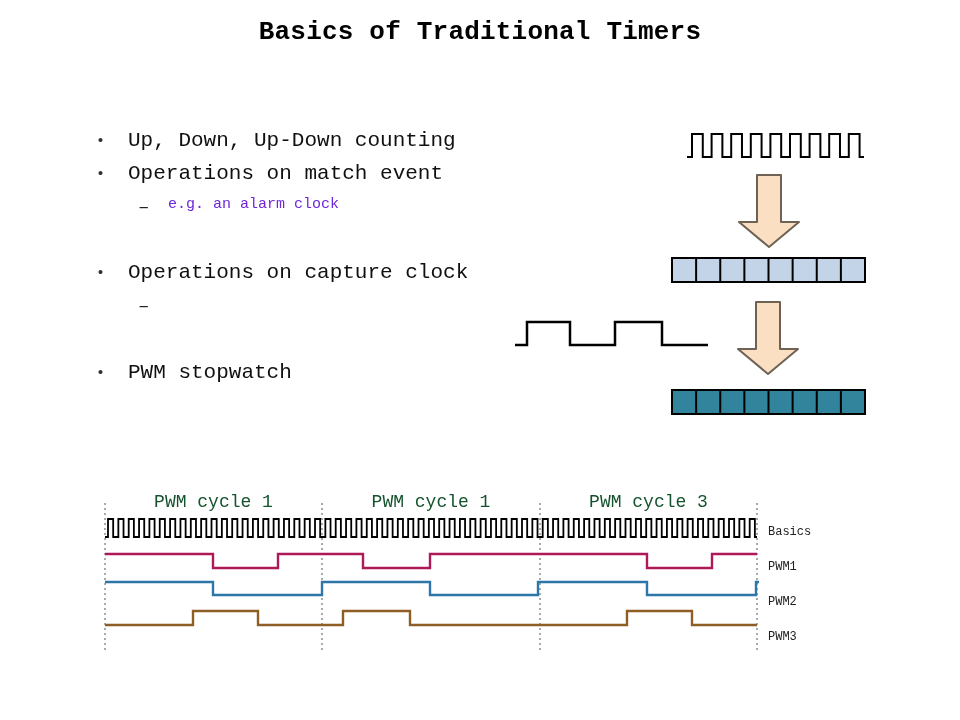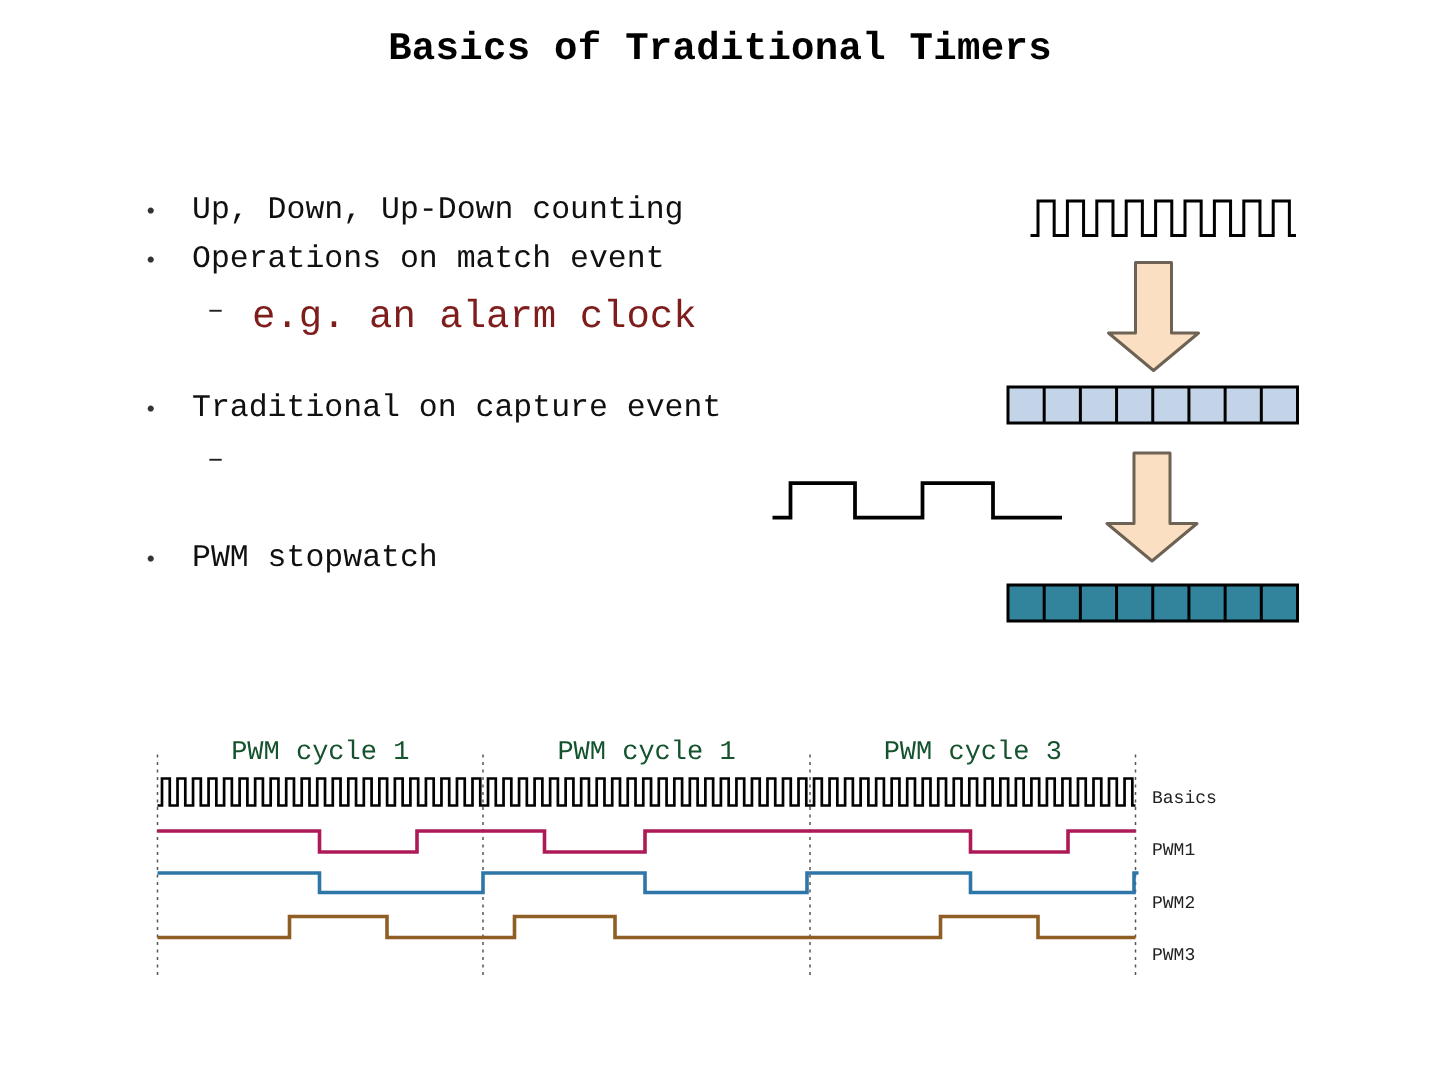--- a/index.html
+++ b/index.html
@@ -10,21 +10,21 @@
   .title{
     position:absolute;top:17px;left:0;width:100%;text-align:center;
     font-size:26px;font-weight:700;color:#000;letter-spacing:.2px;
   }
   .bullet-row{position:absolute;display:flex;align-items:flex-start;}
   .bullet-row.l1{left:96px;}
   .bullet-row.l2{left:138px;}
   .bullet-row.l1 .marker{width:32px;font-size:15px;color:#333;padding-top:4px;}
   .bullet-row.l2 .marker{width:30px;font-size:19px;color:#222;}
   .bullet-row.l1 .btext{font-size:21px;color:#101010;}
-  .bullet-row.l2 .btext{font-size:26px;color:#7f1d1d;}
+  .bullet-row.l2 .btext{font-size:15px;color:#6d28d9;}
   #b1{top:129px;} #b2{top:162px;} #s1{top:196px;}
   #b3{top:261px;} #s2{top:295px;} #b4{top:361px;}
   #gfx{position:absolute;left:0;top:0;width:960px;height:720px;}
   .cycle-label{
     position:absolute;top:492px;transform:translateX(-50%);
     font-size:18px;color:#14532d;white-space:nowrap;
   }
   .sig-label{
     position:absolute;left:768px;font-size:12px;color:#222;white-space:nowrap;
   }
@@ -44,21 +44,21 @@
   <div class="bullet-row l1" id="b2">
     <span class="marker">•</span>
     <span class="btext">Operations on match event</span>
   </div>
   <div class="bullet-row l2" id="s1">
     <span class="marker">–</span>
     <span class="btext">e.g. an alarm clock</span>
   </div>
   <div class="bullet-row l1" id="b3">
     <span class="marker">•</span>
-    <span class="btext">Traditional on capture event</span>
+    <span class="btext">Operations on capture clock</span>
   </div>
   <div class="bullet-row l2" id="s2">
     <span class="marker">–</span>
   </div>
   <div class="bullet-row l1" id="b4">
     <span class="marker">•</span>
     <span class="btext">PWM stopwatch</span>
   </div>
 
   <svg id="gfx">

